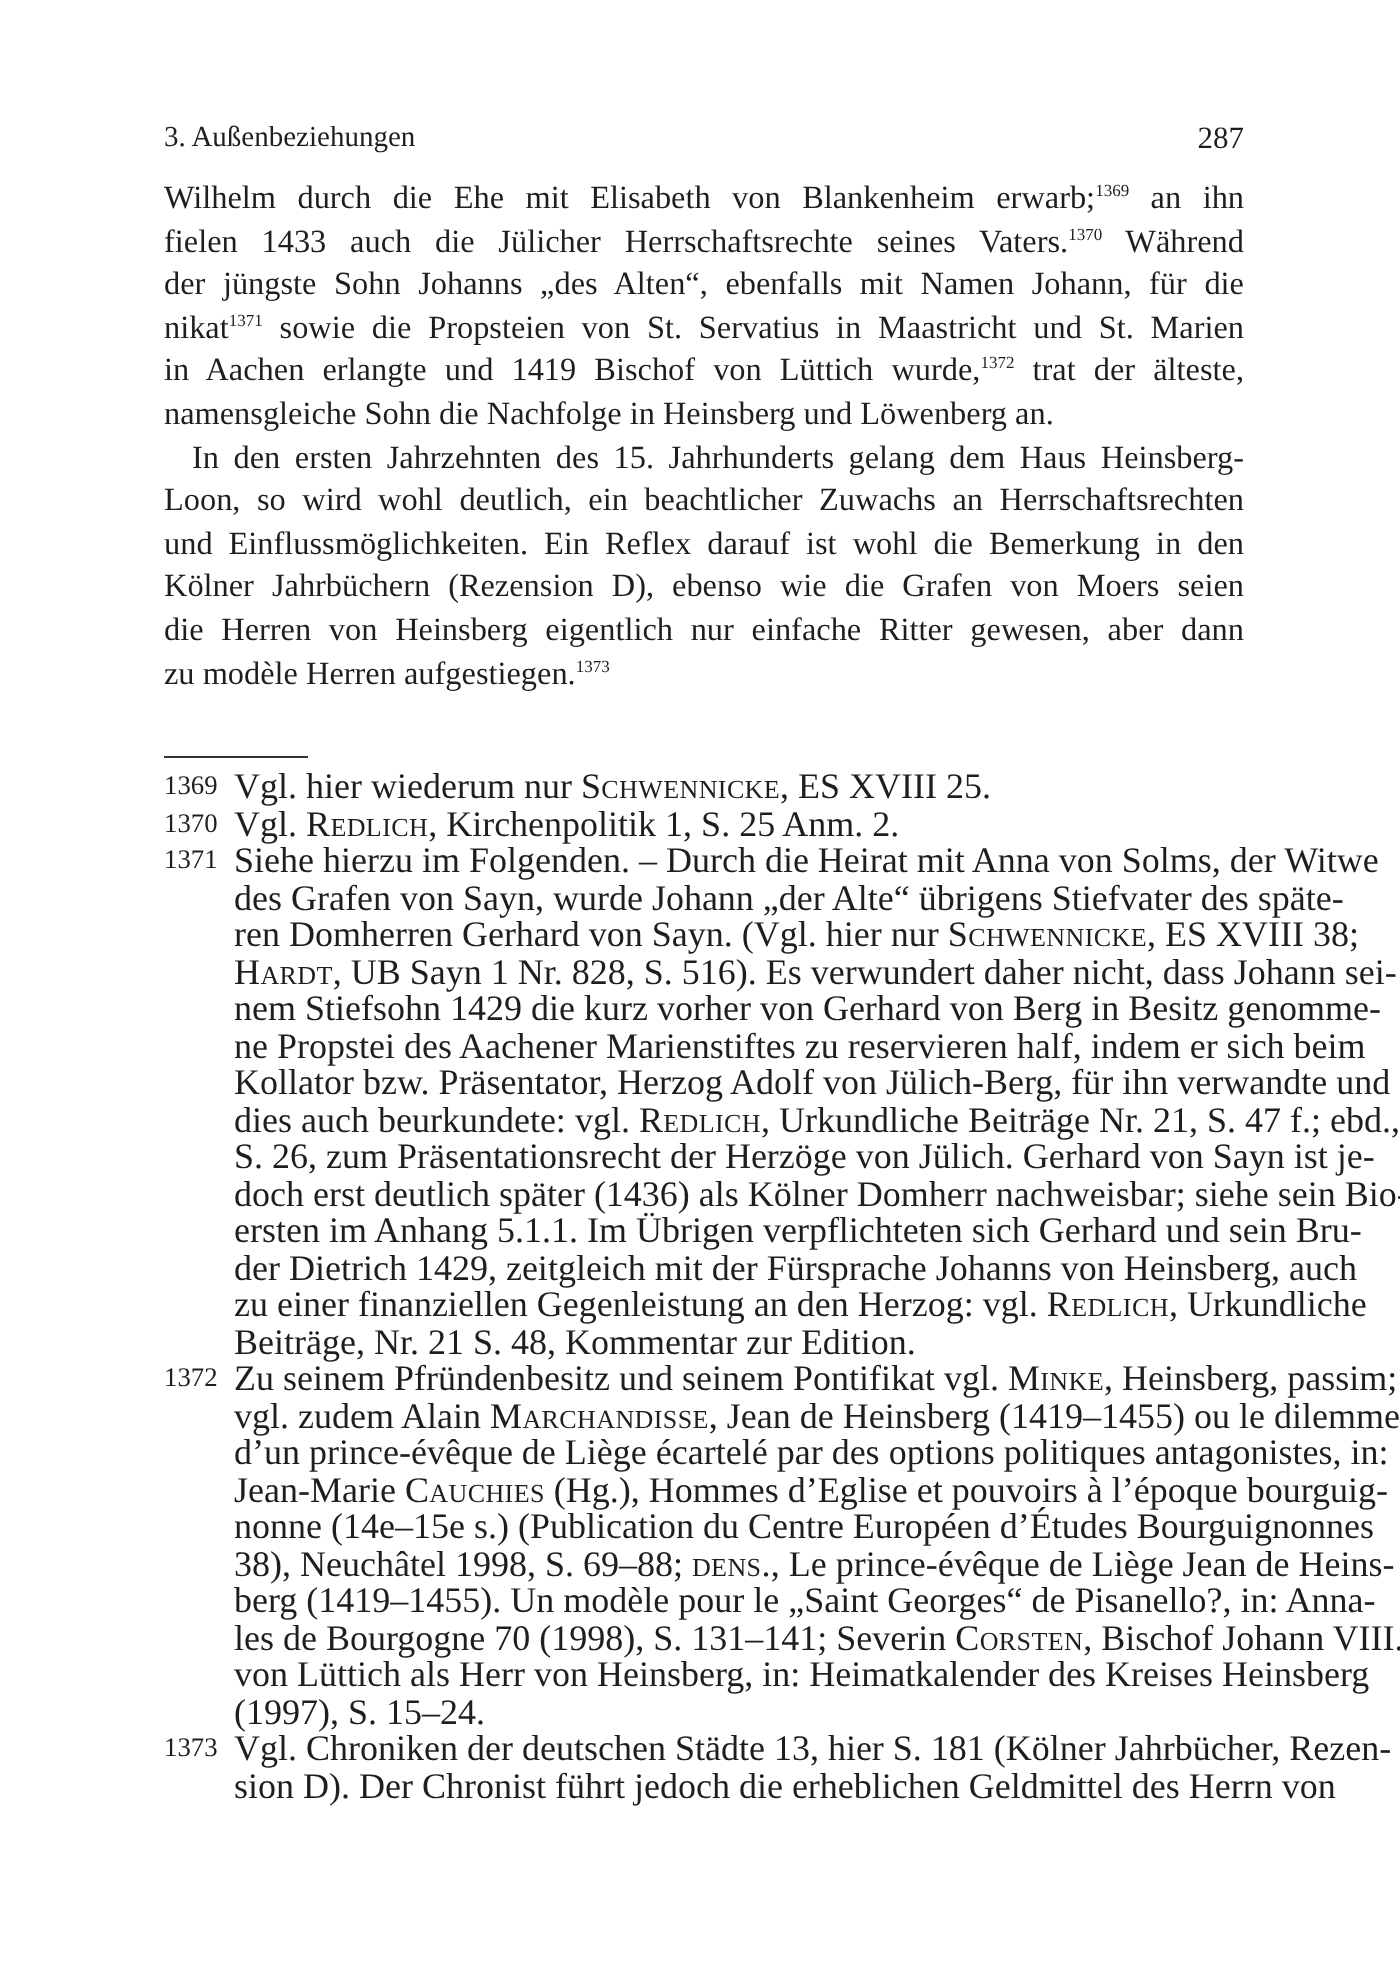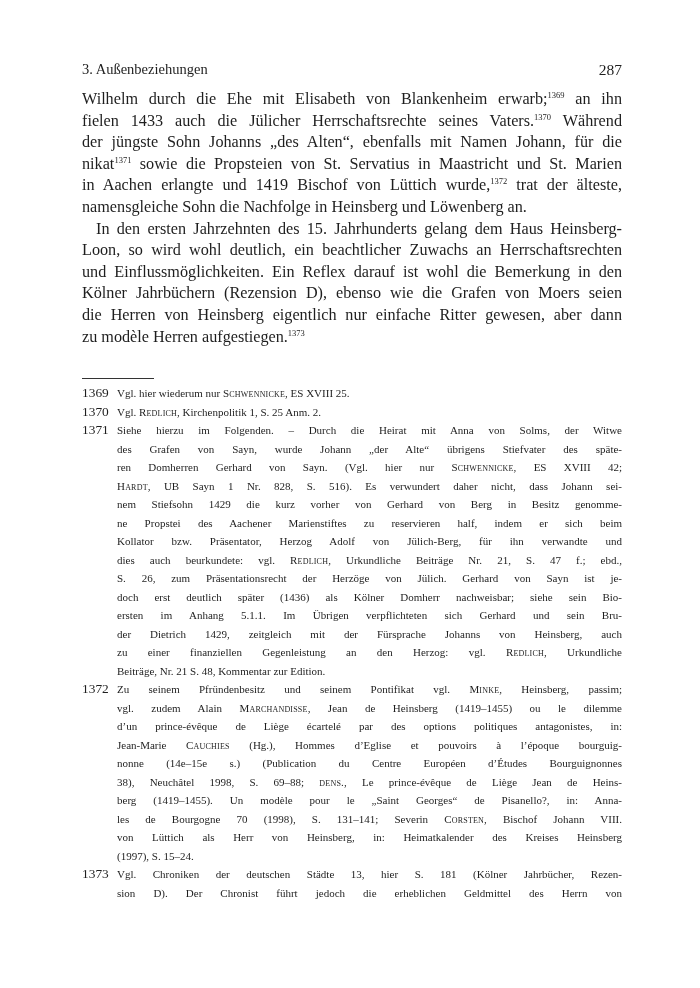--- a/index.html
+++ b/index.html
@@ -12,21 +12,21 @@
   .body-line { display: block; height: 21.6px; line-height: 21.6px; font-size: 16.2px;
                text-align: justify; text-align-last: justify; white-space: nowrap; overflow: visible; }
   .body-line.last { text-align-last: left; }
   .body-line.indent { padding-left: 14px; }
   sup { font-size: 8.5px; vertical-align: 0; position: relative; top: -6px; }
   .rule { position: absolute; top: 378px; left: 82px; width: 72px; height: 1px; background: #333; }
   .footnotes { position: absolute; top: 384px; left: 82px; width: 540px; }
   .fn { position: relative; }
   .fn-num { position: absolute; left: 0; top: 0; width: 34px; font-size: 13.4px; line-height: 18.5px; }
   .fn-body { margin-left: 35px; }
-  .fn-line { display: block; height: 18.5px; line-height: 18.5px; font-size: 11px;
+  .fn-line { display: block; height: 18.5px; line-height: 18.5px; font-size: 18px;
              text-align: justify; text-align-last: justify; white-space: nowrap; }
   .fn-line.last { text-align-last: left; }
   .sc { font-variant: small-caps; letter-spacing: 0.2px; }
 </style>
 </head>
 <body>
 
 <div class="header">
   <div class="running-title">3. Außenbeziehungen</div>
   <div class="page-number">287</div>
@@ -60,21 +60,21 @@
       <span class="fn-num">1370</span>
       <div class="fn-body">
         <span class="fn-line last"><span>Vgl. </span><span class="sc">Redlich</span><span>, Kirchenpolitik 1, S. 25 Anm. 2.</span></span>
       </div>
     </div>
     <div class="fn">
       <span class="fn-num">1371</span>
       <div class="fn-body">
         <span class="fn-line"><span>Siehe hierzu im Folgenden. – Durch die Heirat mit Anna von Solms, der Witwe</span></span>
         <span class="fn-line"><span>des Grafen von Sayn, wurde Johann „der Alte“ übrigens Stiefvater des späte-</span></span>
-        <span class="fn-line"><span>ren Domherren Gerhard von Sayn. (Vgl. hier nur </span><span class="sc">Schwennicke</span><span>, ES XVIII 42;</span></span>
+        <span class="fn-line"><span>ren Domherren Gerhard von Sayn. (Vgl. hier nur </span><span class="sc">Schwennicke</span><span>, ES XVIII 38;</span></span>
         <span class="fn-line"><span class="sc">Hardt</span><span>, UB Sayn 1 Nr. 828, S. 516). Es verwundert daher nicht, dass Johann sei-</span></span>
         <span class="fn-line"><span>nem Stiefsohn 1429 die kurz vorher von Gerhard von Berg in Besitz genomme-</span></span>
         <span class="fn-line"><span>ne Propstei des Aachener Marienstiftes zu reservieren half, indem er sich beim</span></span>
         <span class="fn-line"><span>Kollator bzw. Präsentator, Herzog Adolf von Jülich-Berg, für ihn verwandte und</span></span>
         <span class="fn-line"><span>dies auch beurkundete: vgl. </span><span class="sc">Redlich</span><span>, Urkundliche Beiträge Nr. 21, S. 47 f.; ebd.,</span></span>
         <span class="fn-line"><span>S. 26, zum Präsentationsrecht der Herzöge von Jülich. Gerhard von Sayn ist je-</span></span>
         <span class="fn-line"><span>doch erst deutlich später (1436) als Kölner Domherr nachweisbar; siehe sein Bio-</span></span>
         <span class="fn-line"><span>ersten im Anhang 5.1.1. Im Übrigen verpflichteten sich Gerhard und sein Bru-</span></span>
         <span class="fn-line"><span>der Dietrich 1429, zeitgleich mit der Fürsprache Johanns von Heinsberg, auch</span></span>
         <span class="fn-line"><span>zu einer finanziellen Gegenleistung an den Herzog: vgl. </span><span class="sc">Redlich</span><span>, Urkundliche</span></span>

